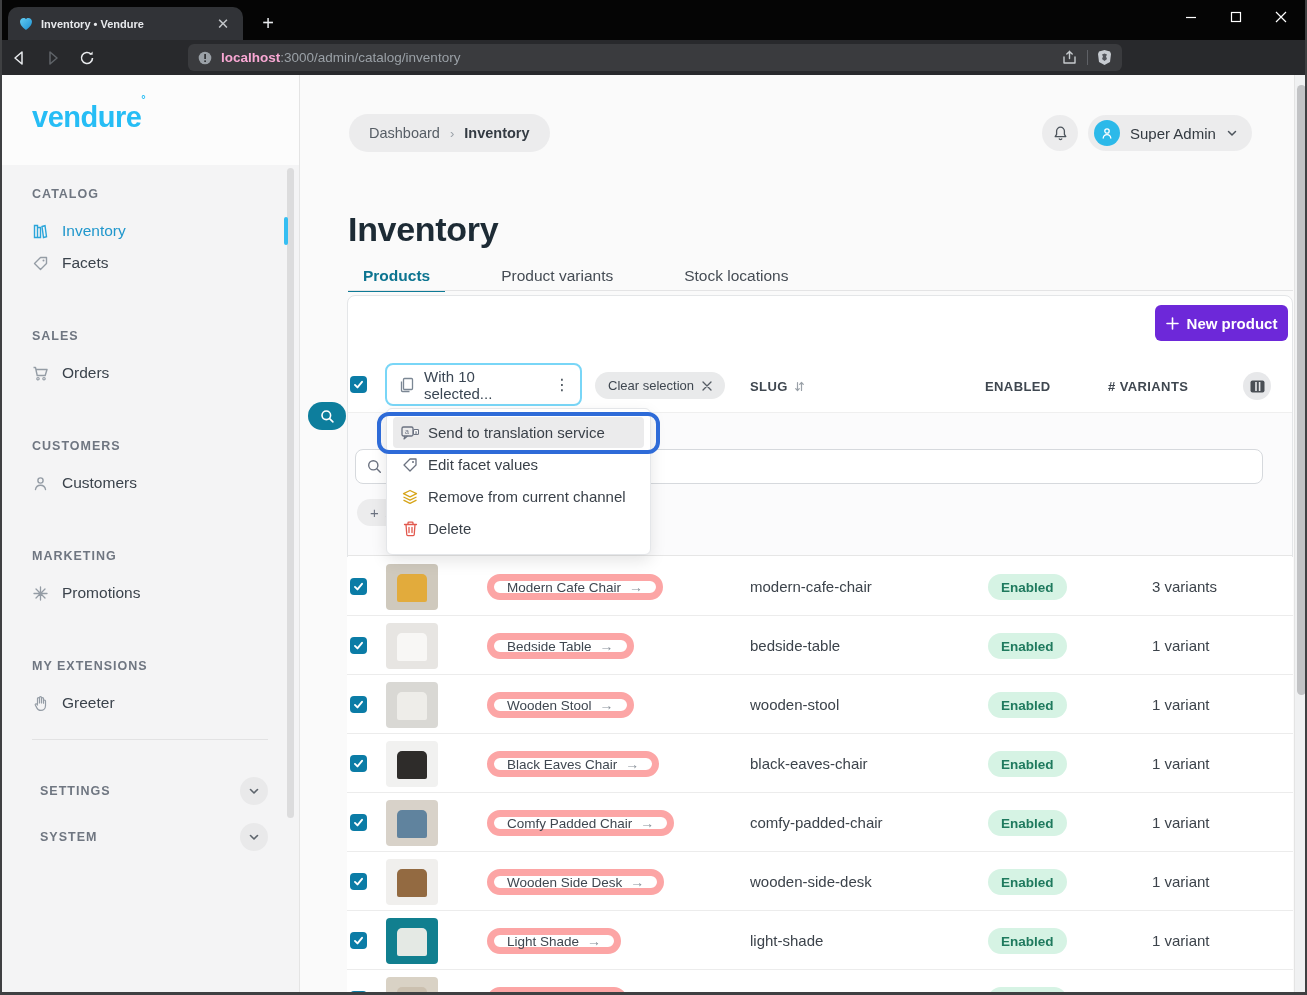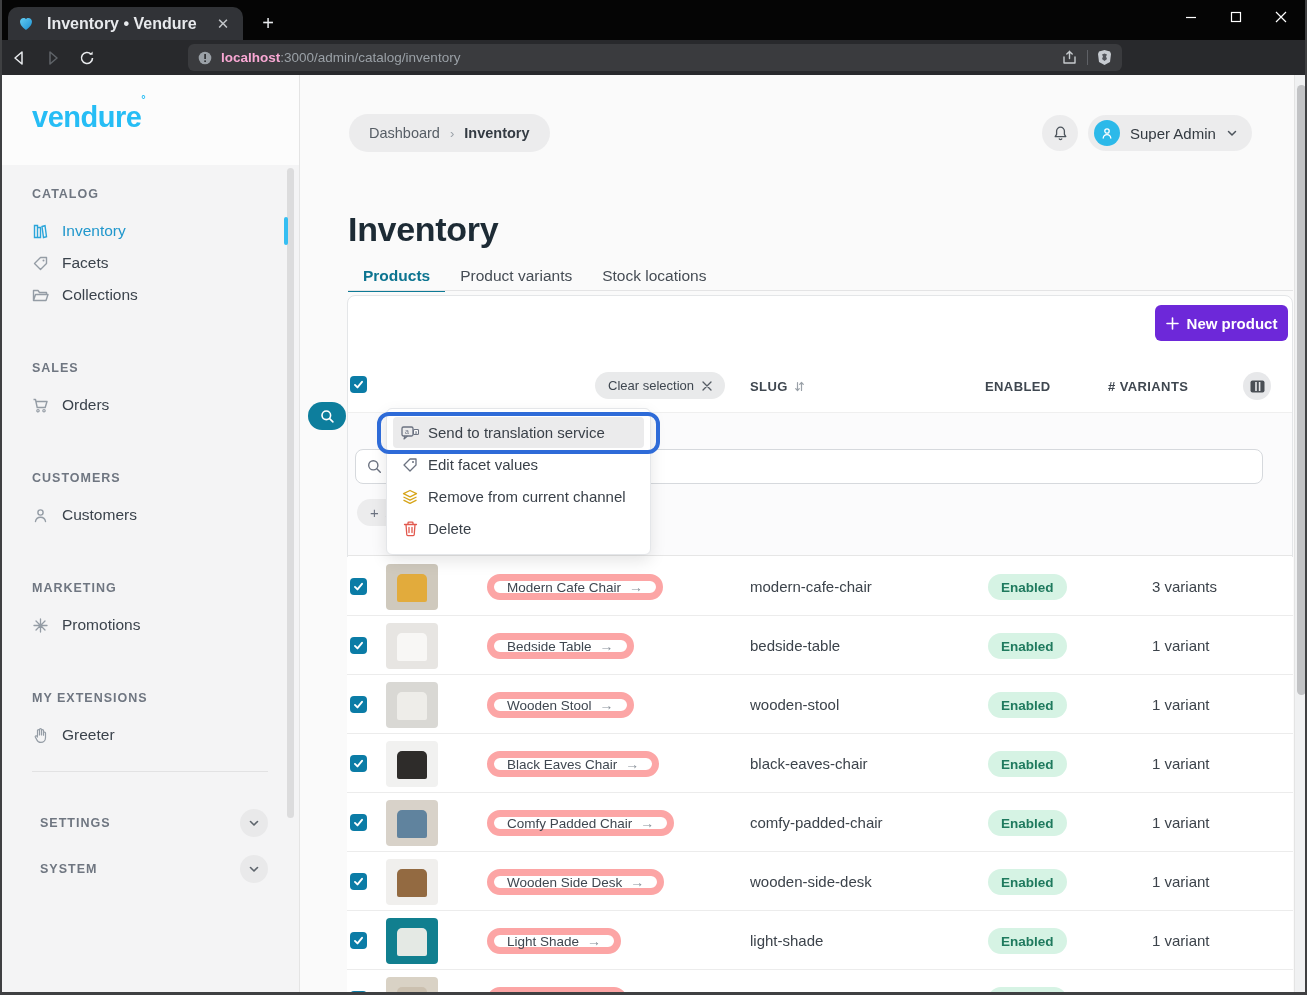--- a/index.html
+++ b/index.html
@@ -3,21 +3,21 @@
 <meta charset="utf-8">
 <style>
   html,body{margin:0;padding:0;background:#000;}
   *{box-sizing:border-box;font-family:"Liberation Sans","DejaVu Sans",sans-serif;}
   .window{position:relative;width:1307px;height:995px;overflow:hidden;background:#fafafa;}
   .frame{position:absolute;inset:0;border-left:2px solid #3f4042;border-right:2px solid #3f4042;border-bottom:3px solid #3f4042;pointer-events:none;z-index:99;}
 
   
   .tabstrip{position:absolute;left:0;top:0;width:100%;height:40px;background:#050505;}
   .tab{position:absolute;left:8px;top:7px;width:235px;height:33px;background:#313337;border-radius:10px 10px 0 0;display:flex;align-items:center;padding:0 10px;}
-  .tab-title{color:#e8eaed;font-size:16px;font-weight:700;margin-left:13px;flex:1;white-space:nowrap;overflow:hidden;}
+  .tab-title{color:#e8eaed;font-size:11px;font-weight:700;margin-left:7px;flex:1;white-space:nowrap;overflow:hidden;}
   .tab-close{color:#c3c6ca;font-size:15px;width:20px;height:20px;display:flex;align-items:center;justify-content:center;border-radius:50%;}
   .newtab{position:absolute;left:255px;top:10px;width:26px;height:26px;color:#e8eaed;font-size:20px;display:flex;align-items:center;justify-content:center;border-radius:50%;}
   .wincontrols{position:absolute;right:4px;top:0;height:34px;display:flex;}
   .winbtn{width:45px;height:34px;display:flex;align-items:center;justify-content:center;color:#fff;}
   .toolbar{position:absolute;left:0;top:40px;width:100%;height:35px;background:#28292c;display:flex;align-items:center;}
   .navbtn{width:30px;height:28px;display:flex;align-items:center;justify-content:center;margin-left:4px;}
   .urlbar{position:absolute;left:188px;top:4px;width:934px;height:27px;background:#3a3b3e;border-radius:6px;display:flex;align-items:center;padding:0 10px;}
   .url-text{font-size:13.5px;color:#9aa0a6;margin-left:9px;flex:1;white-space:nowrap;overflow:hidden;}
   .url-text b{color:#f9a8d4;font-weight:700;}
   .urlbar-sep{width:1px;height:15px;background:#5f6166;margin:0 9px;}
@@ -49,21 +49,21 @@
   
   .breadcrumb{position:absolute;left:49px;top:39px;height:38px;background:#ececed;border-radius:19px;display:flex;align-items:center;padding:0 20px;gap:10px;font-size:14.5px;}
   .bc-link{color:#565d65;}
   .bc-sep{color:#9aa1a8;font-size:13px;}
   .bc-current{color:#343b43;font-weight:700;}
   .iconbtn{position:absolute;width:36px;height:36px;border-radius:50%;background:#ececed;display:flex;align-items:center;justify-content:center;color:#4c535b;}
   .userpill{position:absolute;left:788px;top:40px;height:36px;background:#ececed;border-radius:18px;display:flex;align-items:center;gap:10px;padding:0 14px 0 6px;}
   .uavatar{width:26px;height:26px;border-radius:50%;background:#2cb9e9;display:flex;align-items:center;justify-content:center;}
   .uname{font-size:15px;color:#333a41;}
   .page-title{position:absolute;left:48px;top:112px;font-size:34px;font-weight:700;color:#1d2b35;letter-spacing:-0.3px;}
-  .tabsrow{position:absolute;left:48px;top:185px;display:flex;}
+  .tabsrow{position:absolute;left:48px;top:185px;display:flex;gap:41px;}
   .tabsline{position:absolute;left:48px;top:215px;width:945px;height:1px;background:#e4e4e5;}
   .ptab{height:31px;padding:0 15px;font-size:15.5px;color:#454c54;display:flex;align-items:center;position:relative;}
   .ptab.active{color:#0c7490;font-weight:700;}
   .ptab.active::after{content:"";position:absolute;left:0;right:0;bottom:-1px;height:2px;background:#0e7a96;}
 
   
   .card{position:absolute;left:47px;top:220px;width:946px;height:700px;background:#fff;border:1px solid #e4e6e8;border-radius:8px 8px 0 0;}
   .btn-primary{position:absolute;left:855px;top:230px;width:133px;height:36px;background:#6d28d9;border:none;border-radius:6px;color:#fff;font-size:15px;font-weight:600;display:flex;align-items:center;justify-content:center;gap:8px;}
   .checkbox{width:17px;height:17px;background:#0b7ca6;border-radius:4px;display:flex;align-items:center;justify-content:center;}
   .bulk-check{position:absolute;left:50px;top:301px;}
@@ -214,28 +214,20 @@
           </div>
           <div class="nav-item">
             <span class="nico">
                 <svg width="17" height="17" viewBox="0 0 17 17">
                   <path d="M2.5 8.5l6-6h6v6l-6 6z" fill="none" stroke="currentColor" stroke-width="1.4" stroke-linejoin="round"></path>
                   <circle cx="11.5" cy="5.5" r="1" fill="currentColor"></circle>
                 </svg>
               </span>
             <span>Facets</span>
           </div>
-          <div class="nav-item">
-            <span class="nico">
-                <svg width="17" height="17" viewBox="0 0 17 17">
-                  <path d="M1.5 13.5v-10h4.5l1.5 2h7v2m-13 6l2-6h12.5l-2 6z" fill="none" stroke="currentColor" stroke-width="1.4" stroke-linejoin="round"></path>
-                </svg>
-              </span>
-            <span>Collections</span>
-          </div>
         </div>
 
         <div class="nav-sec">
           <div class="sec-label">SALES</div>
           <div class="nav-item">
             <span class="nico">
                 <svg width="17" height="17" viewBox="0 0 17 17">
                   <path d="M1.5 2.5h2l1.7 8h8l1.8-6H4" fill="none" stroke="currentColor" stroke-width="1.4" stroke-linejoin="round"></path>
                   <circle cx="6" cy="13.7" r="1.2" fill="none" stroke="currentColor" stroke-width="1.2"></circle>
                   <circle cx="12" cy="13.7" r="1.2" fill="none" stroke="currentColor" stroke-width="1.2"></circle>
@@ -350,20 +342,30 @@
             </svg>
           </span>
         <span>New product</span>
       </button>
 
       <div class="checkbox bulk-check">
           <svg width="11" height="11" viewBox="0 0 14 14">
             <path d="M2.5 7.5l3.2 3.2L11.5 3.6" fill="none" stroke="#fff" stroke-width="2.4" stroke-linecap="round" stroke-linejoin="round"></path>
           </svg>
         </div>
+      <div class="bulk-btn">
+        <span>
+            <svg width="16" height="16" viewBox="0 0 16 16">
+              <rect x="4.5" y="1.5" width="9" height="11" rx="1" fill="none" stroke="#7b8794" stroke-width="1.3"></rect>
+              <path d="M2.5 4.5v9a1 1 0 001 1h7" fill="none" stroke="#7b8794" stroke-width="1.3"></path>
+            </svg>
+          </span>
+        <span>With 10 selected...</span>
+        <span class="dots">⋮</span>
+      </div>
       <div class="clear-pill">
         <span>Clear selection</span>
         <span>
             <svg width="10" height="10" viewBox="0 0 10 10">
               <path d="M1 1l8 8M9 1L1 9" stroke="#555c64" stroke-width="1.3" stroke-linecap="round"></path>
             </svg>
           </span>
       </div>
       <div class="col-head" style="left:450px;">
         <span>SLUG</span>

